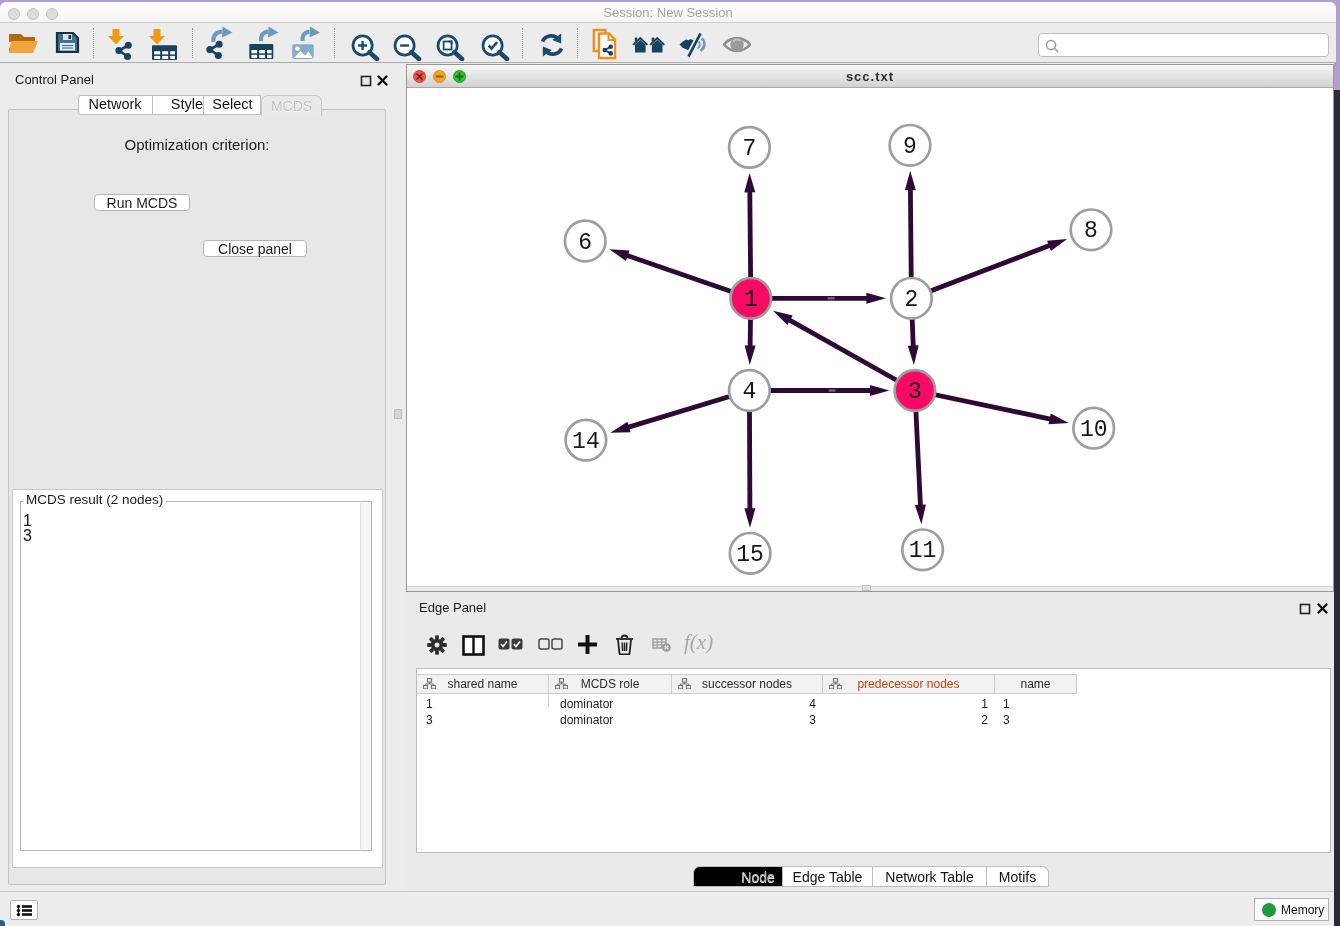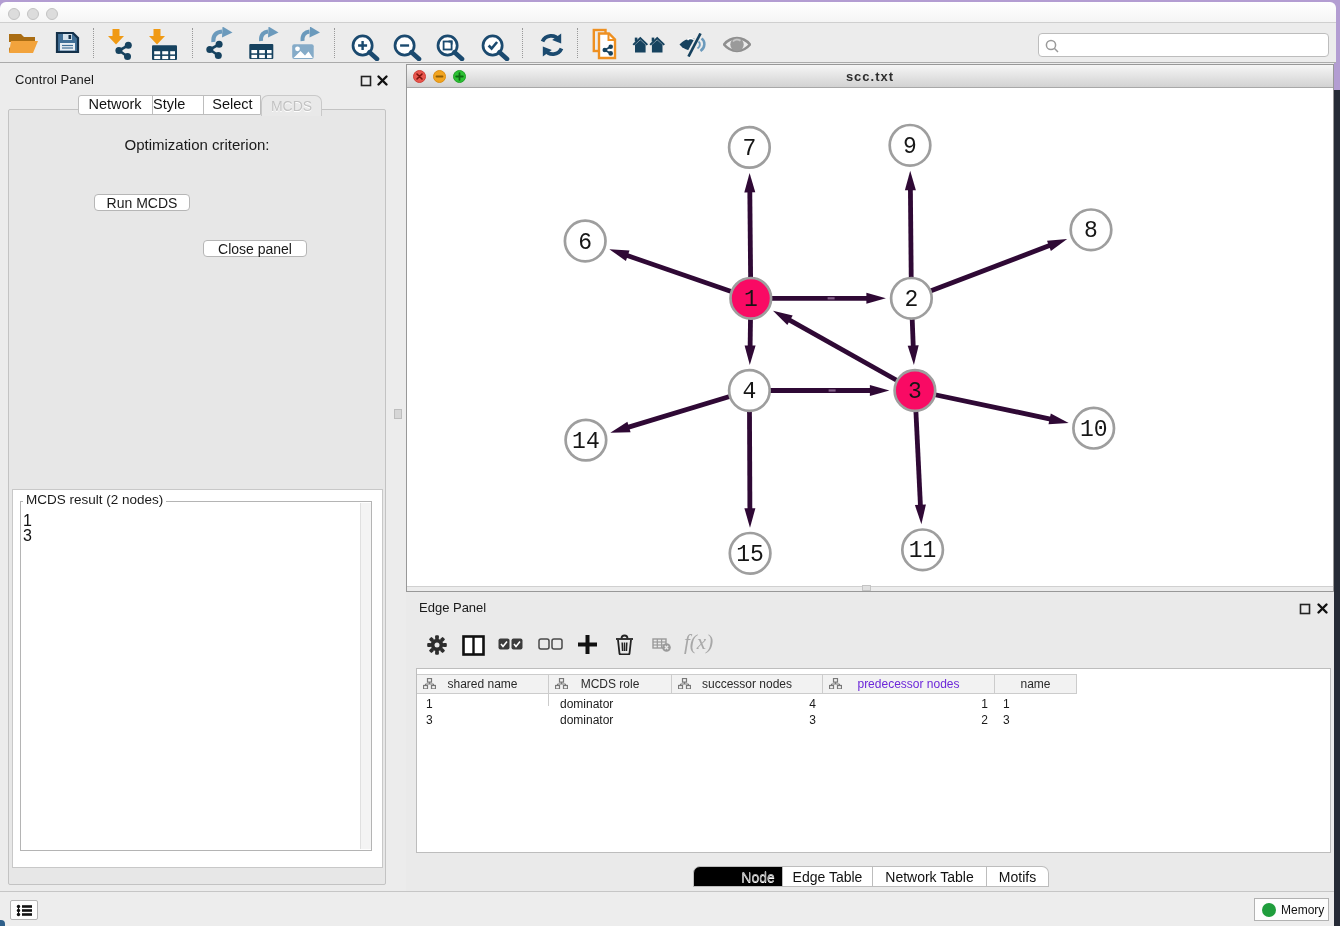--- a/index.html
+++ b/index.html
@@ -9,20 +9,21 @@
 
 <div class="abs" style="left:0;top:0;width:1340px;height:12px;background:#b39dd2;"></div>
 <div class="abs" style="left:1334px;top:0;width:6px;height:90px;background:#b39dd2;"></div>
 
 <div class="abs" style="left:1334px;top:90px;width:6px;height:836px;background:#262b36;"></div>
 
 <div class="abs" style="left:0;top:2px;width:1336px;height:21px;background:linear-gradient(180deg,#ffffff,#f5f5f5);border-radius:6px 6px 0 0;border-bottom:1px solid #cfcfcf;">
   <div class="abs" style="left:8px;top:6px;width:12px;height:12px;border-radius:50%;background:#dcdcdc;border:1px solid #c3c3c3;"></div>
   <div class="abs" style="left:27px;top:6px;width:12px;height:12px;border-radius:50%;background:#dcdcdc;border:1px solid #c3c3c3;"></div>
   <div class="abs" style="left:46px;top:6px;width:12px;height:12px;border-radius:50%;background:#dcdcdc;border:1px solid #c3c3c3;"></div>
+  <div class="abs" style="left:0;top:3px;width:1336px;text-align:center;font-size:13px;color:#a3a3a3;">Session: New Session</div>
 </div>
 
 <div class="abs" id="toolbar" style="left:0;top:23px;width:1336px;height:40px;background:#ececec;border-bottom:1px solid #ababab;">
 <svg class="abs" style="left:8px;top:9px;" width="31" height="22">
 <path d="M1 2 h12 l3 3 h11 v5 h-26 z" fill="#aa6d13"></path>
 <path d="M1 2 v18 h3 l-3 -5 z" fill="#aa6d13"></path>
 <path d="M3 9 h27 l-5 12 h-24 z" fill="#f2a33c"></path>
 </svg>
 <svg class="abs" style="left:55px;top:8px;" width="25" height="23">
 <path d="M2 2 h16 l5 5 v14 h-21 z" fill="#416f96" stroke="#14314a" stroke-width="2.2"></path>
@@ -175,21 +176,21 @@
     </svg>
   <svg class="abs" style="left:376px;top:10px;" width="13" height="13">
       <path d="M2.5 2.5 L10.5 10.5 M10.5 2.5 L2.5 10.5" stroke="#111" stroke-width="2.4" stroke-linecap="round"></path>
     </svg>
 
   <div class="abs" style="left:8px;top:45px;width:378px;height:776px;background:#e7e7e7;border:1px solid #c3c3c3;border-radius:2px;"></div>
 
   <div class="abs" style="left:261px;top:31px;width:61px;height:21px;background:#e9e9e9;border:1px solid #c9c9c9;border-bottom:none;border-radius:7px 7px 0 0;text-align:center;font-size:14px;line-height:20px;color:#c2c2c2;text-shadow:0 1px 0 #fff;">MCDS</div>
   <div class="abs" style="left:78px;top:31px;width:183px;height:20px;background:#fff;border:1px solid #bdbdbd;border-radius:3px 0 0 3px;"></div>
   <div class="abs" style="left:78px;top:31px;width:75px;height:20px;text-align:center;font-size:14.5px;line-height:19px;color:#111;border-right:1px solid #bdbdbd;">Network</div>
-  <div class="abs" style="left:153px;top:31px;width:51px;height:20px;text-align:left;font-size:14.5px;line-height:19px;color:#111;border-right:1px solid #bdbdbd;">Style</div>
+  <div class="abs" style="left:153px;top:31px;width:51px;height:20px;text-align:right;font-size:14.5px;line-height:19px;color:#111;border-right:1px solid #bdbdbd;">Style</div>
   <div class="abs" style="left:204px;top:31px;width:57px;height:20px;text-align:center;font-size:14.5px;line-height:19px;color:#111;">Select</div>
 
   <div class="abs" style="left:9px;top:72px;width:376px;text-align:center;font-size:15px;color:#1a1a1a;">Optimization criterion:</div>
   <div class="abs" style="left:94px;top:130px;width:96px;height:17px;background:#fff;border:1px solid #b6b6b6;border-radius:4px;text-align:center;font-size:14px;line-height:16px;color:#1a1a1a;">Run MCDS</div>
   <div class="abs" style="left:203px;top:130px;width:104px;height:17px;background:#fff;border:1px solid #b6b6b6;border-radius:4px;text-align:center;font-size:14px;line-height:16px;color:#1a1a1a;margin-top:46px;">Close panel</div>
 
   <div class="abs" style="left:12px;top:425px;width:371px;height:379px;background:#fff;border:1px solid #c8c8c8;">
     <div class="abs" style="left:7px;top:11px;width:352px;height:350px;border:1px solid #b4b4b4;"></div>
     <div class="abs" style="left:10px;top:2px;background:#fff;padding:0 3px;font-size:13.5px;color:#1a1a1a;">MCDS result (2 nodes)</div>
     <div class="abs" style="left:10px;top:24px;font-size:16px;line-height:14.5px;color:#111;">1<br>3</div>
@@ -349,21 +350,21 @@
 <path d="M6.5 4 V6 M2.5 6 H10.5 M2.5 6 V7.5 M10.5 6 V7.5" fill="none" stroke="#787878" stroke-width="1.2"></path>
 <rect x="0.5" y="7.5" width="4" height="3.4" fill="none" stroke="#787878" stroke-width="1.2"></rect>
 <rect x="8.5" y="7.5" width="4" height="3.4" fill="none" stroke="#787878" stroke-width="1.2"></rect>
 </svg>MCDS role</div>
 <div class="abs" style="left:255px;top:5px;width:151px;height:20px;border-right:1px solid #cccccc;text-align:center;font-size:12px;line-height:21px;color:#2a2a2a;"><svg style="position:absolute;left:6px;top:4px;" width="13" height="11">
 <rect x="4.5" y="0.5" width="4" height="3.6" fill="none" stroke="#787878" stroke-width="1.2"></rect>
 <path d="M6.5 4 V6 M2.5 6 H10.5 M2.5 6 V7.5 M10.5 6 V7.5" fill="none" stroke="#787878" stroke-width="1.2"></path>
 <rect x="0.5" y="7.5" width="4" height="3.4" fill="none" stroke="#787878" stroke-width="1.2"></rect>
 <rect x="8.5" y="7.5" width="4" height="3.4" fill="none" stroke="#787878" stroke-width="1.2"></rect>
 </svg>successor nodes</div>
-<div class="abs" style="left:406px;top:5px;width:172px;height:20px;border-right:1px solid #cccccc;text-align:center;font-size:12px;line-height:21px;color:#6d28d9;"><svg style="position:absolute;left:6px;top:4px;" width="13" height="11">
+<div class="abs" style="left:406px;top:5px;width:172px;height:20px;border-right:1px solid #cccccc;text-align:center;font-size:12px;line-height:21px;color:#c2410c;"><svg style="position:absolute;left:6px;top:4px;" width="13" height="11">
 <rect x="4.5" y="0.5" width="4" height="3.6" fill="none" stroke="#787878" stroke-width="1.2"></rect>
 <path d="M6.5 4 V6 M2.5 6 H10.5 M2.5 6 V7.5 M10.5 6 V7.5" fill="none" stroke="#787878" stroke-width="1.2"></path>
 <rect x="0.5" y="7.5" width="4" height="3.4" fill="none" stroke="#787878" stroke-width="1.2"></rect>
 <rect x="8.5" y="7.5" width="4" height="3.4" fill="none" stroke="#787878" stroke-width="1.2"></rect>
 </svg>predecessor nodes</div>
 <div class="abs" style="left:578px;top:5px;width:82px;height:20px;border-right:1px solid #cccccc;text-align:center;font-size:12px;line-height:21px;color:#2a2a2a;">name</div>
 <div class="abs" style="left:9px;top:28px;font-size:12px;color:#1a1a1a;">1</div>
 <div class="abs" style="left:143px;top:28px;font-size:12px;color:#1a1a1a;">dominator</div>
 <div class="abs" style="left:255px;top:28px;width:144px;text-align:right;font-size:12px;color:#1a1a1a;">4</div>
 <div class="abs" style="left:406px;top:28px;width:165px;text-align:right;font-size:12px;color:#1a1a1a;">1</div>

